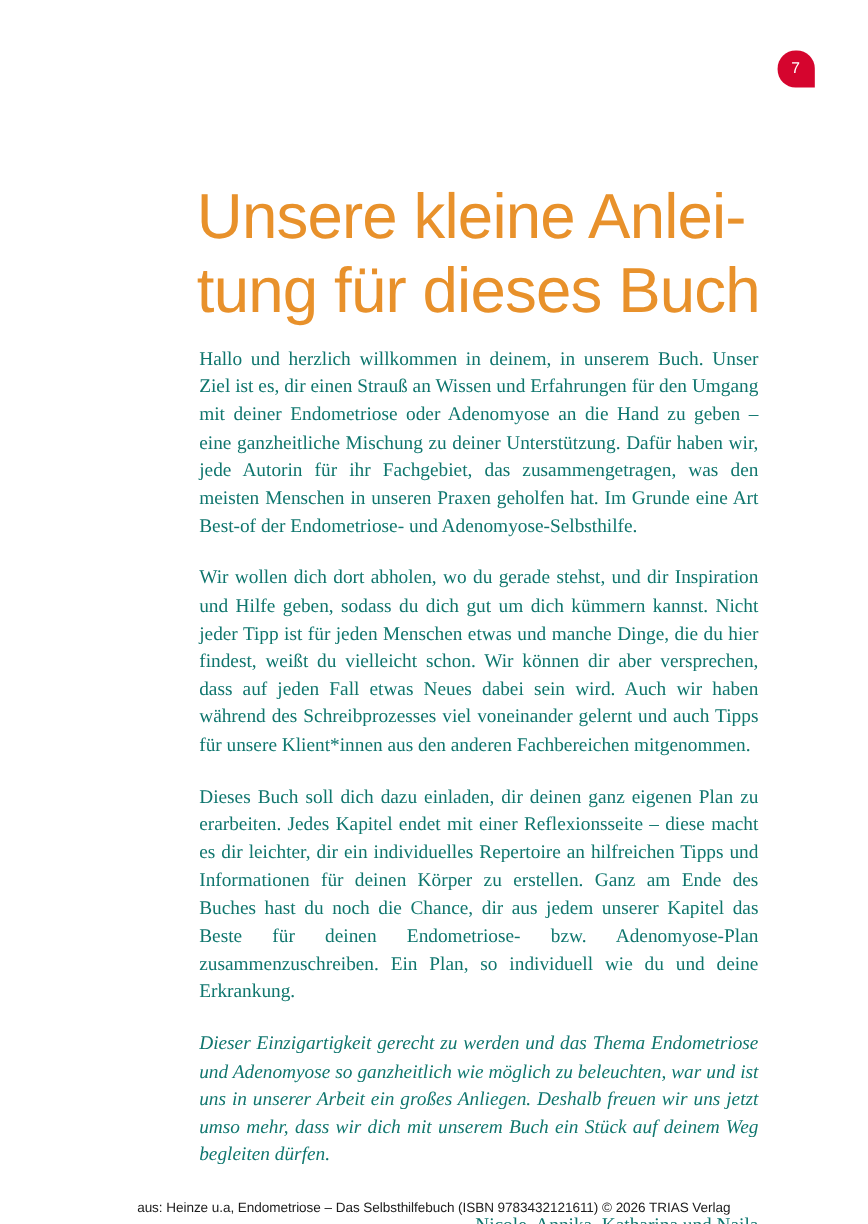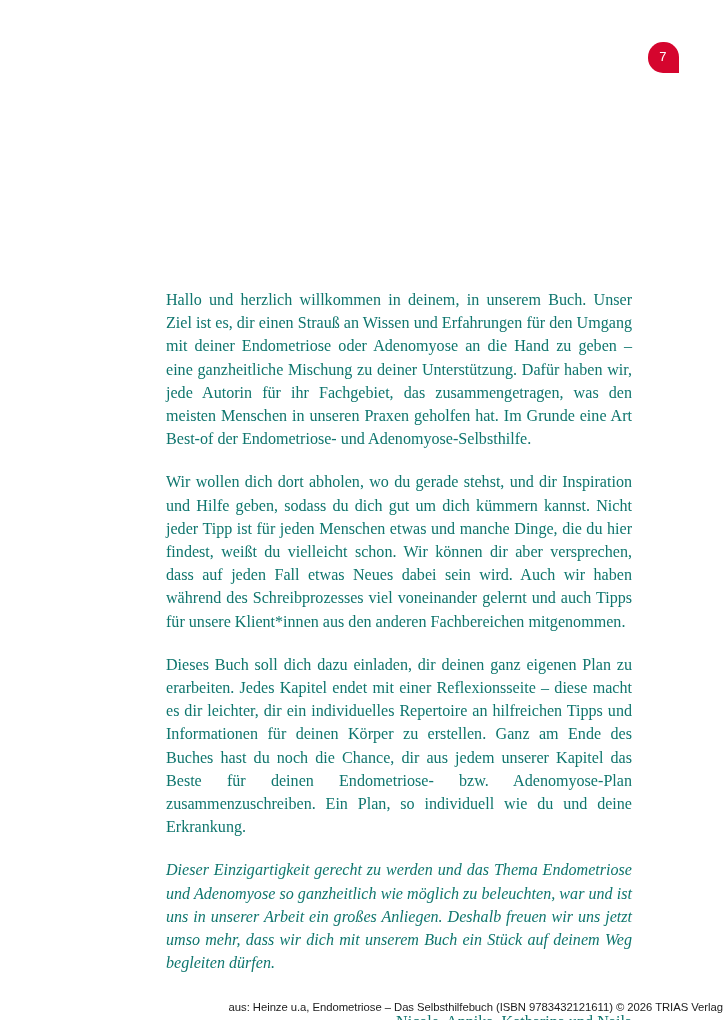--- a/index.html
+++ b/index.html
@@ -89,37 +89,39 @@
     text-align: right;
     margin-top: 36px;
   }
 
   
   #footer {
     position: absolute;
     left: 0;
     right: 0;
     top: 1000px;
-    text-align: right;
+    text-align: center;
     font-family: "Liberation Sans", "DejaVu Sans", sans-serif;
     font-size: 11.3px;
     line-height: 15px;
     color: #1b1b1b;
     letter-spacing: -0.05px;
   }
 </style>
 </head>
 <body>
 
 <div id="page">
 
   <div id="page-badge">
     <span class="num">7</span>
   </div>
 
+  <h1 id="title">Unsere kleine Anlei-
+tung für dieses Buch</h1>
 
   <div id="body-copy">
     <p>Hallo und herzlich willkommen in deinem, in unserem Buch. Unser Ziel ist es, dir einen Strauß an Wissen und Erfahrungen für den Umgang mit deiner Endometriose oder Adenomyose an die Hand zu geben – eine ganzheitliche Mischung zu deiner Unterstützung. Dafür haben wir, jede Autorin für ihr Fachgebiet, das zusammengetragen, was den meisten Menschen in unseren Praxen geholfen hat. Im Grunde eine Art Best-of der Endometriose- und Adenomyose-Selbsthilfe.</p>
     <p>Wir wollen dich dort abholen, wo du gerade stehst, und dir Inspiration und Hilfe geben, sodass du dich gut um dich kümmern kannst. Nicht jeder Tipp ist für jeden Menschen etwas und manche Dinge, die du hier findest, weißt du vielleicht schon. Wir können dir aber versprechen, dass auf jeden Fall etwas Neues dabei sein wird. Auch wir haben während des Schreibprozesses viel voneinander gelernt und auch Tipps für unsere Klient*innen aus den anderen Fachbereichen mitgenommen.</p>
     <p>Dieses Buch soll dich dazu einladen, dir deinen ganz eigenen Plan zu erarbeiten. Jedes Kapitel endet mit einer Reflexionsseite – diese macht es dir leichter, dir ein individuelles Repertoire an hilfreichen Tipps und Informationen für deinen Körper zu erstellen. Ganz am Ende des Buches hast du noch die Chance, dir aus jedem unserer Kapitel das Beste für deinen Endometriose- bzw. Adenomyose-Plan zusammenzuschreiben. Ein Plan, so individuell wie du und deine Erkrankung.</p>
     <p class="last-para">Dieser Einzigartigkeit gerecht zu werden und das Thema Endometriose und Adenomyose so ganzheitlich wie möglich zu beleuchten, war und ist uns in unserer Arbeit ein großes Anliegen. Deshalb freuen wir uns jetzt umso mehr, dass wir dich mit unserem Buch ein Stück auf deinem Weg begleiten dürfen.</p>
     <p class="signature">Nicole, Annika, Katharina und Naila</p>
   </div>
 
   <div id="footer">aus: Heinze u.a, Endometriose – Das Selbsthilfebuch (ISBN 9783432121611) © 2026 TRIAS Verlag</div>

